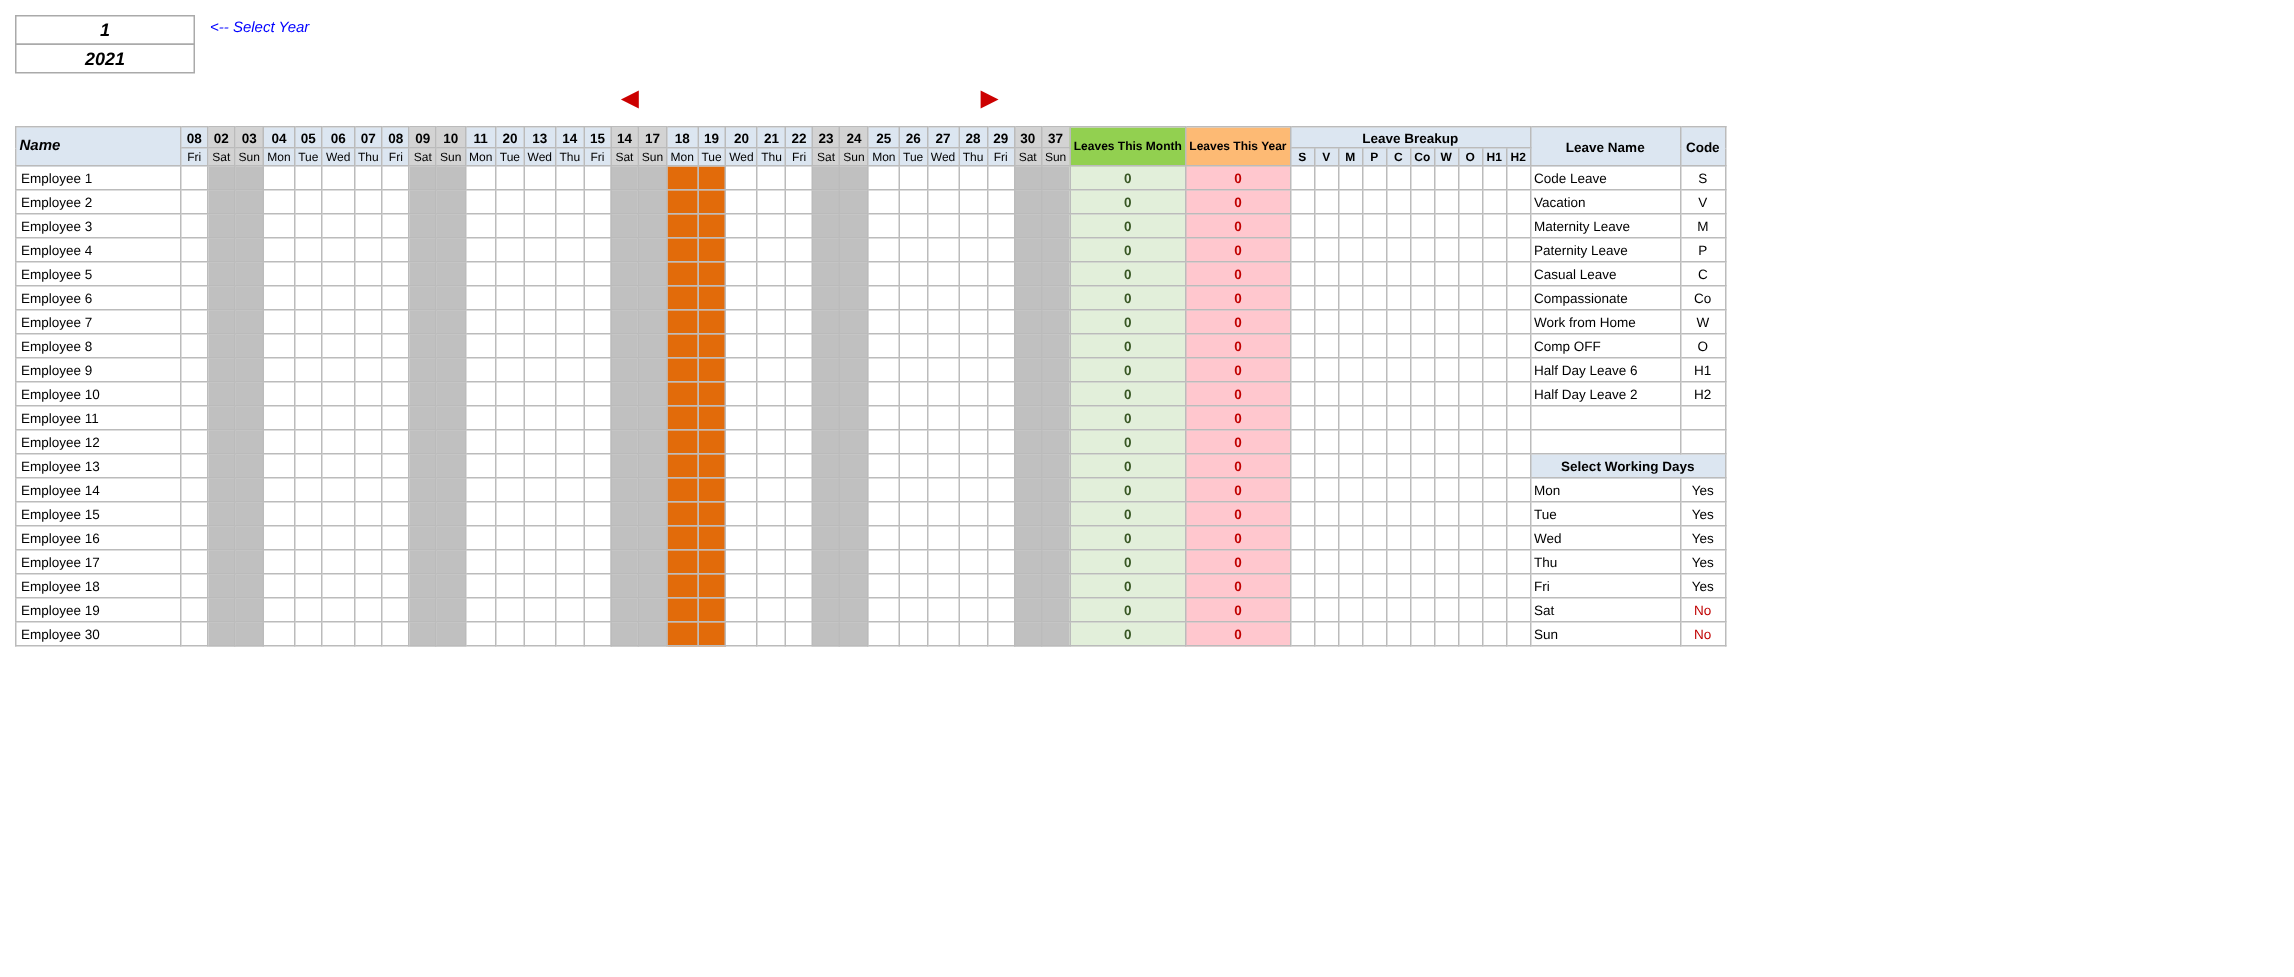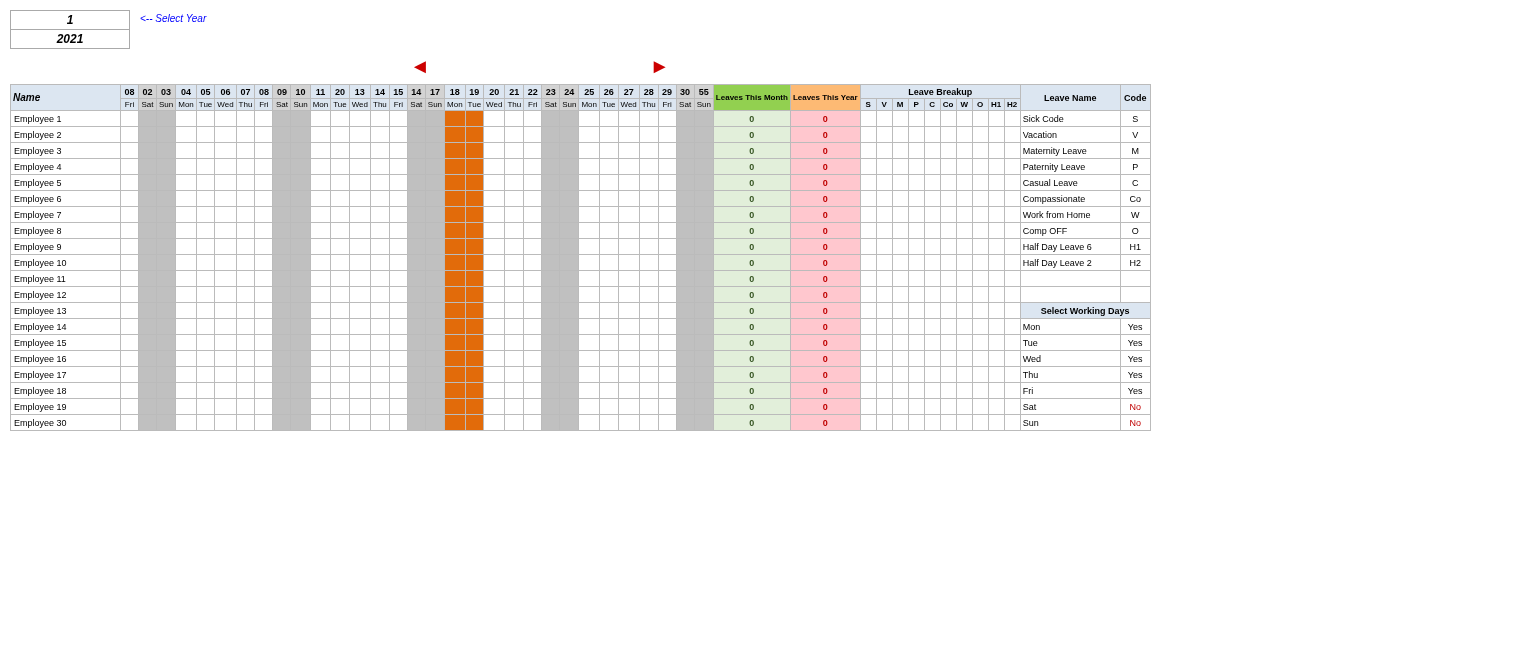--- a/index.html
+++ b/index.html
@@ -87,21 +87,21 @@
           <td class="day-num">21</td>
           <td class="day-num">22</td>
           <td class="day-num saturday">23</td>
           <td class="day-num saturday">24</td>
           <td class="day-num">25</td>
           <td class="day-num">26</td>
           <td class="day-num">27</td>
           <td class="day-num">28</td>
           <td class="day-num">29</td>
           <td class="day-num saturday">30</td>
-          <td class="day-num saturday">55</td>
+          <td class="day-num saturday">37</td>
           <td rowspan="2" class="day-num leaves-month" style="min-width: 50px; font-size: 8px;">Leaves This Month</td>
           <td rowspan="2" class="day-num leaves-year" style="min-width: 50px; font-size: 8px;">Leaves This Year</td>
           <td colspan="10" class="header-leave-breakup">Leave Breakup</td>
           <td rowspan="2" class="leave-name-header">Leave Name</td>
           <td rowspan="2" class="code-header">Code</td>
         </tr>
         <tr class="header-row-2">
           <td class="day-name">Fri</td>
           <td class="day-name saturday">Sat</td>
           <td class="day-name saturday">Sun</td>
@@ -182,21 +182,21 @@
           <td></td>
           <td></td>
           <td></td>
           <td></td>
           <td></td>
           <td></td>
           <td></td>
           <td></td>
           <td></td>
           <td></td>
-          <td class="leave-name-cell">Sick Code</td>
+          <td class="leave-name-cell">Code Leave</td>
           <td class="code-cell">S</td>
         </tr>
         <tr class="emp-row">
           <td class="emp-name">Employee 2</td>
           <td style="background: rgb(255, 255, 255);"></td>
           <td style="background: rgb(192, 192, 192);"></td>
           <td style="background: rgb(192, 192, 192);"></td>
           <td style="background: rgb(255, 255, 255);"></td>
           <td style="background: rgb(255, 255, 255);"></td>
           <td style="background: rgb(255, 255, 255);"></td>

